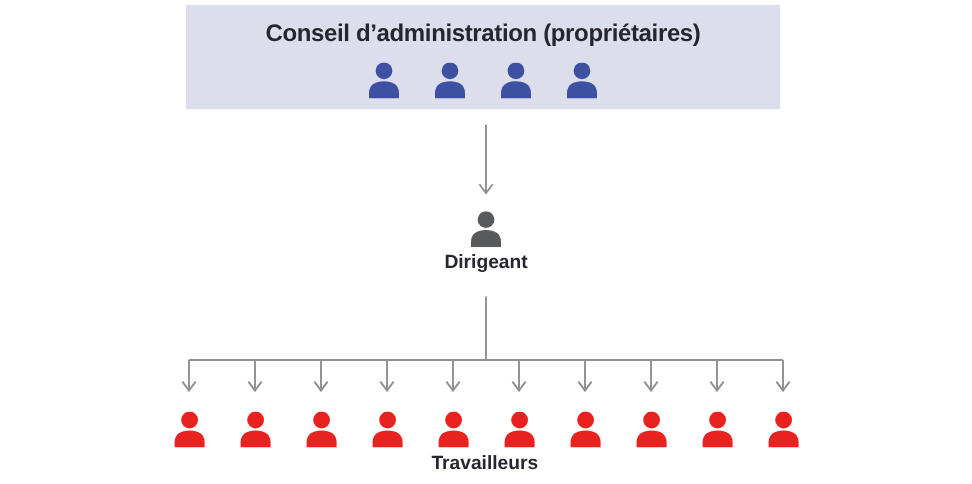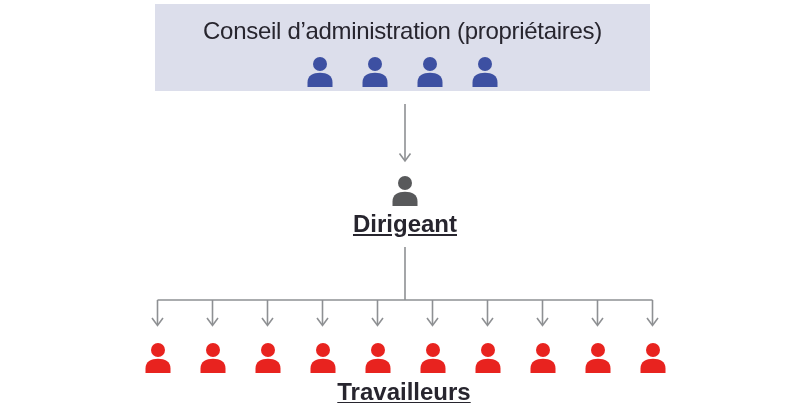--- a/index.html
+++ b/index.html
@@ -22,22 +22,22 @@
     width: 495px;
     height: 87px;
     background: var(--box-bg, #dcdeeb);
     display: flex;
     flex-direction: column;
     align-items: center;
     box-sizing: border-box;
     padding-top: 13px;
   }
   .board-title {
-    font-size: 24px;
-    font-weight: 400;
+    font-size: 20px;
+    font-weight: 700;
     letter-spacing: -0.3px;
     color: var(--text, #27252e);
     white-space: nowrap;
   }
   .icon-row {
     display: flex;
     align-items: flex-end;
     gap: 27px;
   }
   .board-box .icon-row {
@@ -56,25 +56,24 @@
   .manager-group {
     position: absolute;
     left: 0;
     top: 176px;
     width: 810px;
     display: flex;
     flex-direction: column;
     align-items: center;
   }
   .org-label {
-    font-size: 24px;
+    font-size: 16px;
     font-weight: 700;
     color: var(--text, #27252e);
     white-space: nowrap;
-    text-decoration: underline;
   }
   .manager-group .org-label {
     margin-top: 4px;
   }
   .workers-row {
     position: absolute;
     left: 0;
     top: 343px;
     width: 810px;
     display: flex;

